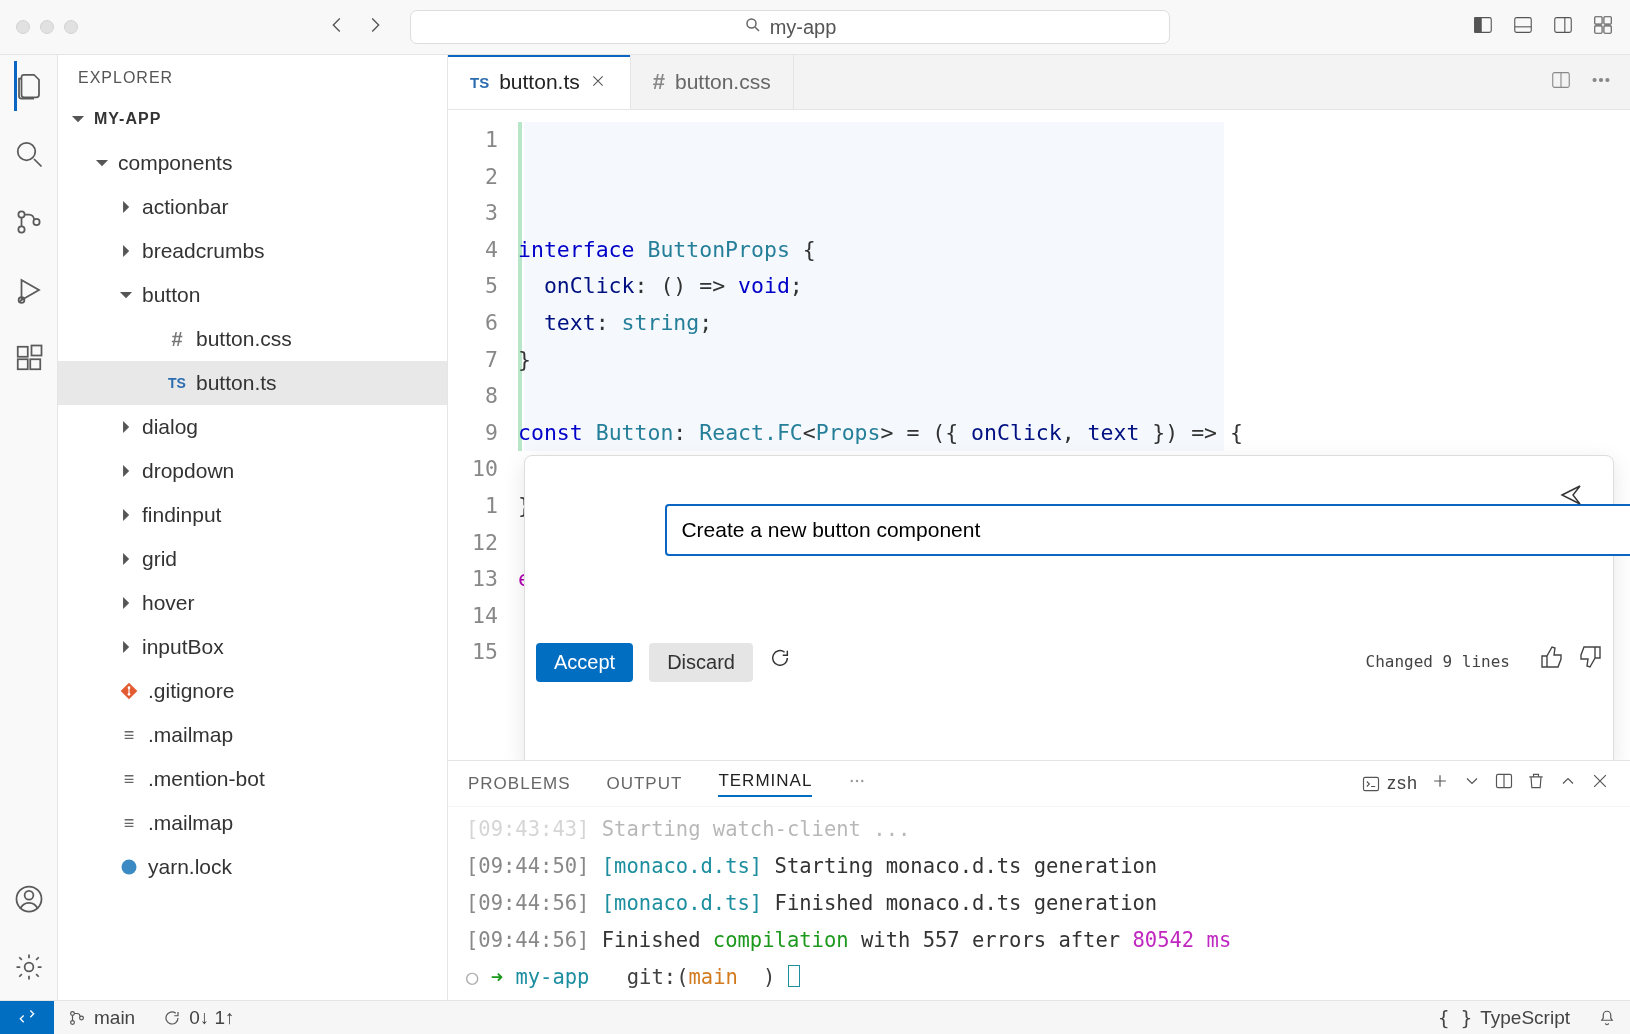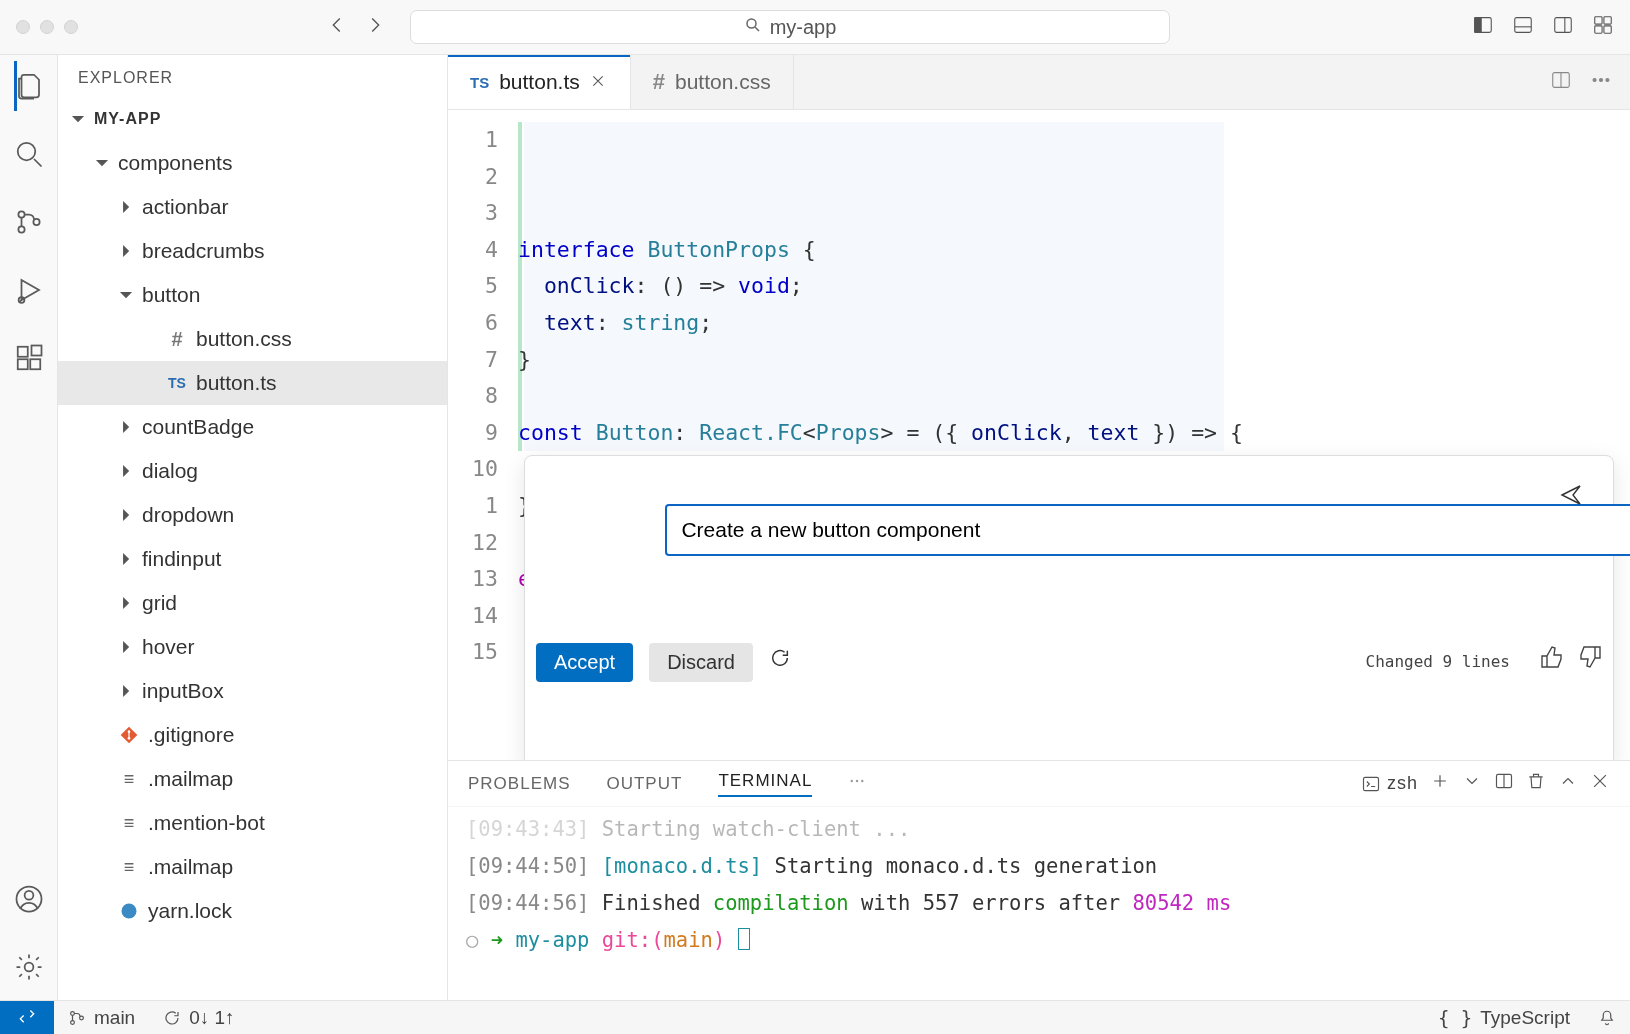--- a/index.html
+++ b/index.html
@@ -93,21 +93,21 @@
 .panel-tabs .ptab { cursor: default; }
 .panel-right { margin-left: auto; display: flex; align-items: center; gap: 12px; }
 .panel-right svg { width: 20px; height: 20px; stroke: #555; fill: none; stroke-width: 1.4; }
 .term-pick { display: flex; align-items: center; gap: 6px; font-size: 18px; color: #444; }
 .terminal { flex: 1; font-family: "SF Mono", Menlo, Consolas, monospace; font-size: 20.5px; line-height: 37px; padding: 4px 18px 0 18px; color: #333; overflow: hidden; }
 .t-grey { color: #888; }
 .t-green { color: #1c991c; }
 .t-cyan { color: #1c8ea0; }
 .t-mag { color: #c026c0; }
 .t-orange { color: #d27b1e; }
-.t-blue { color: #ec4899; }
+.t-blue { color: #404040; margin-left: 25px; }
 .cursor-box { display: inline-block; width: 12px; height: 22px; border: 1.5px solid #1c8ea0; vertical-align: -3px; }
 .circ-o { color: #aaa; }
 
 
 .statusbar { height: 34px; background: #f6f6f6; border-top: 1px solid #e5e5e5; display: flex; align-items: center; font-size: 19px; color: #444; }
 .remote-pill { background: #026ec1; color: #fff; height: 100%; width: 54px; display: flex; align-items: center; justify-content: center; }
 .remote-pill svg { width: 20px; height: 20px; stroke: #fff; fill: none; stroke-width: 1.6; }
 .status-item { display: flex; align-items: center; gap: 8px; padding: 0 14px; }
 .status-item svg { width: 18px; height: 18px; stroke: #555; fill: none; stroke-width: 1.6; }
 .statusbar .right { margin-left: auto; display: flex; }
@@ -264,28 +264,20 @@
             <span class="hash">#</span>
           </span>
           <span class="file-label">button.css</span>
         </div>
         <div class="tree-row selected" style="--indent: 3;">
           <span class="chevron"></span>
           <span class="file-icon">
             <span class="ts-badge">TS</span>
           </span>
           <span class="file-label">button.ts</span>
-        </div>
-        <div class="tree-row" style="--indent: 2;">
-          <span class="chevron">
-            <svg viewBox="0 0 12 12">
-              <path d="M4 2l4 4-4 4z"></path>
-            </svg>
-          </span>
-          <span class="file-label">countBadge</span>
         </div>
         <div class="tree-row" style="--indent: 2;">
           <span class="chevron">
             <svg viewBox="0 0 12 12">
               <path d="M4 2l4 4-4 4z"></path>
             </svg>
           </span>
           <span class="file-label">dialog</span>
         </div>
         <div class="tree-row" style="--indent: 2;">
@@ -490,20 +482,21 @@
                 <path d="M6 15l6-6 6 6"></path>
               </svg></span>
           <span><svg viewBox="0 0 24 24">
                 <path d="M5 5l14 14M19 5L5 19"></path>
               </svg></span>
         </div>
       </div>
       <div class="terminal">
 <div style="opacity:.35"><span class="t-grey">[09:43:43]</span><span> Starting  watch-client  ...</span></div>
 <div><span class="t-grey">[09:44:50]</span> <span class="t-cyan">[monaco.d.ts]</span><span> Starting monaco.d.ts generation</span></div>
+<div><span class="t-grey">[09:44:56]</span> <span class="t-cyan">[monaco.d.ts]</span><span> Finished monaco.d.ts generation</span></div>
 <div><span class="t-grey">[09:44:56]</span><span> Finished </span><span class="t-green">compilation</span><span> with 557 errors after </span><span class="t-mag">80542 ms</span></div>
 <div><span class="circ-o">○</span> <span class="t-green">➜</span>  <span class="t-cyan">my-app</span> <span class="t-blue">git:(</span><span class="t-orange">main</span><span class="t-blue">)</span> <span class="cursor-box"></span></div>
       </div>
     </div>
   </div>
 </div>
 
 <div class="statusbar">
   <div class="remote-pill">
       <svg viewBox="0 0 24 24">

